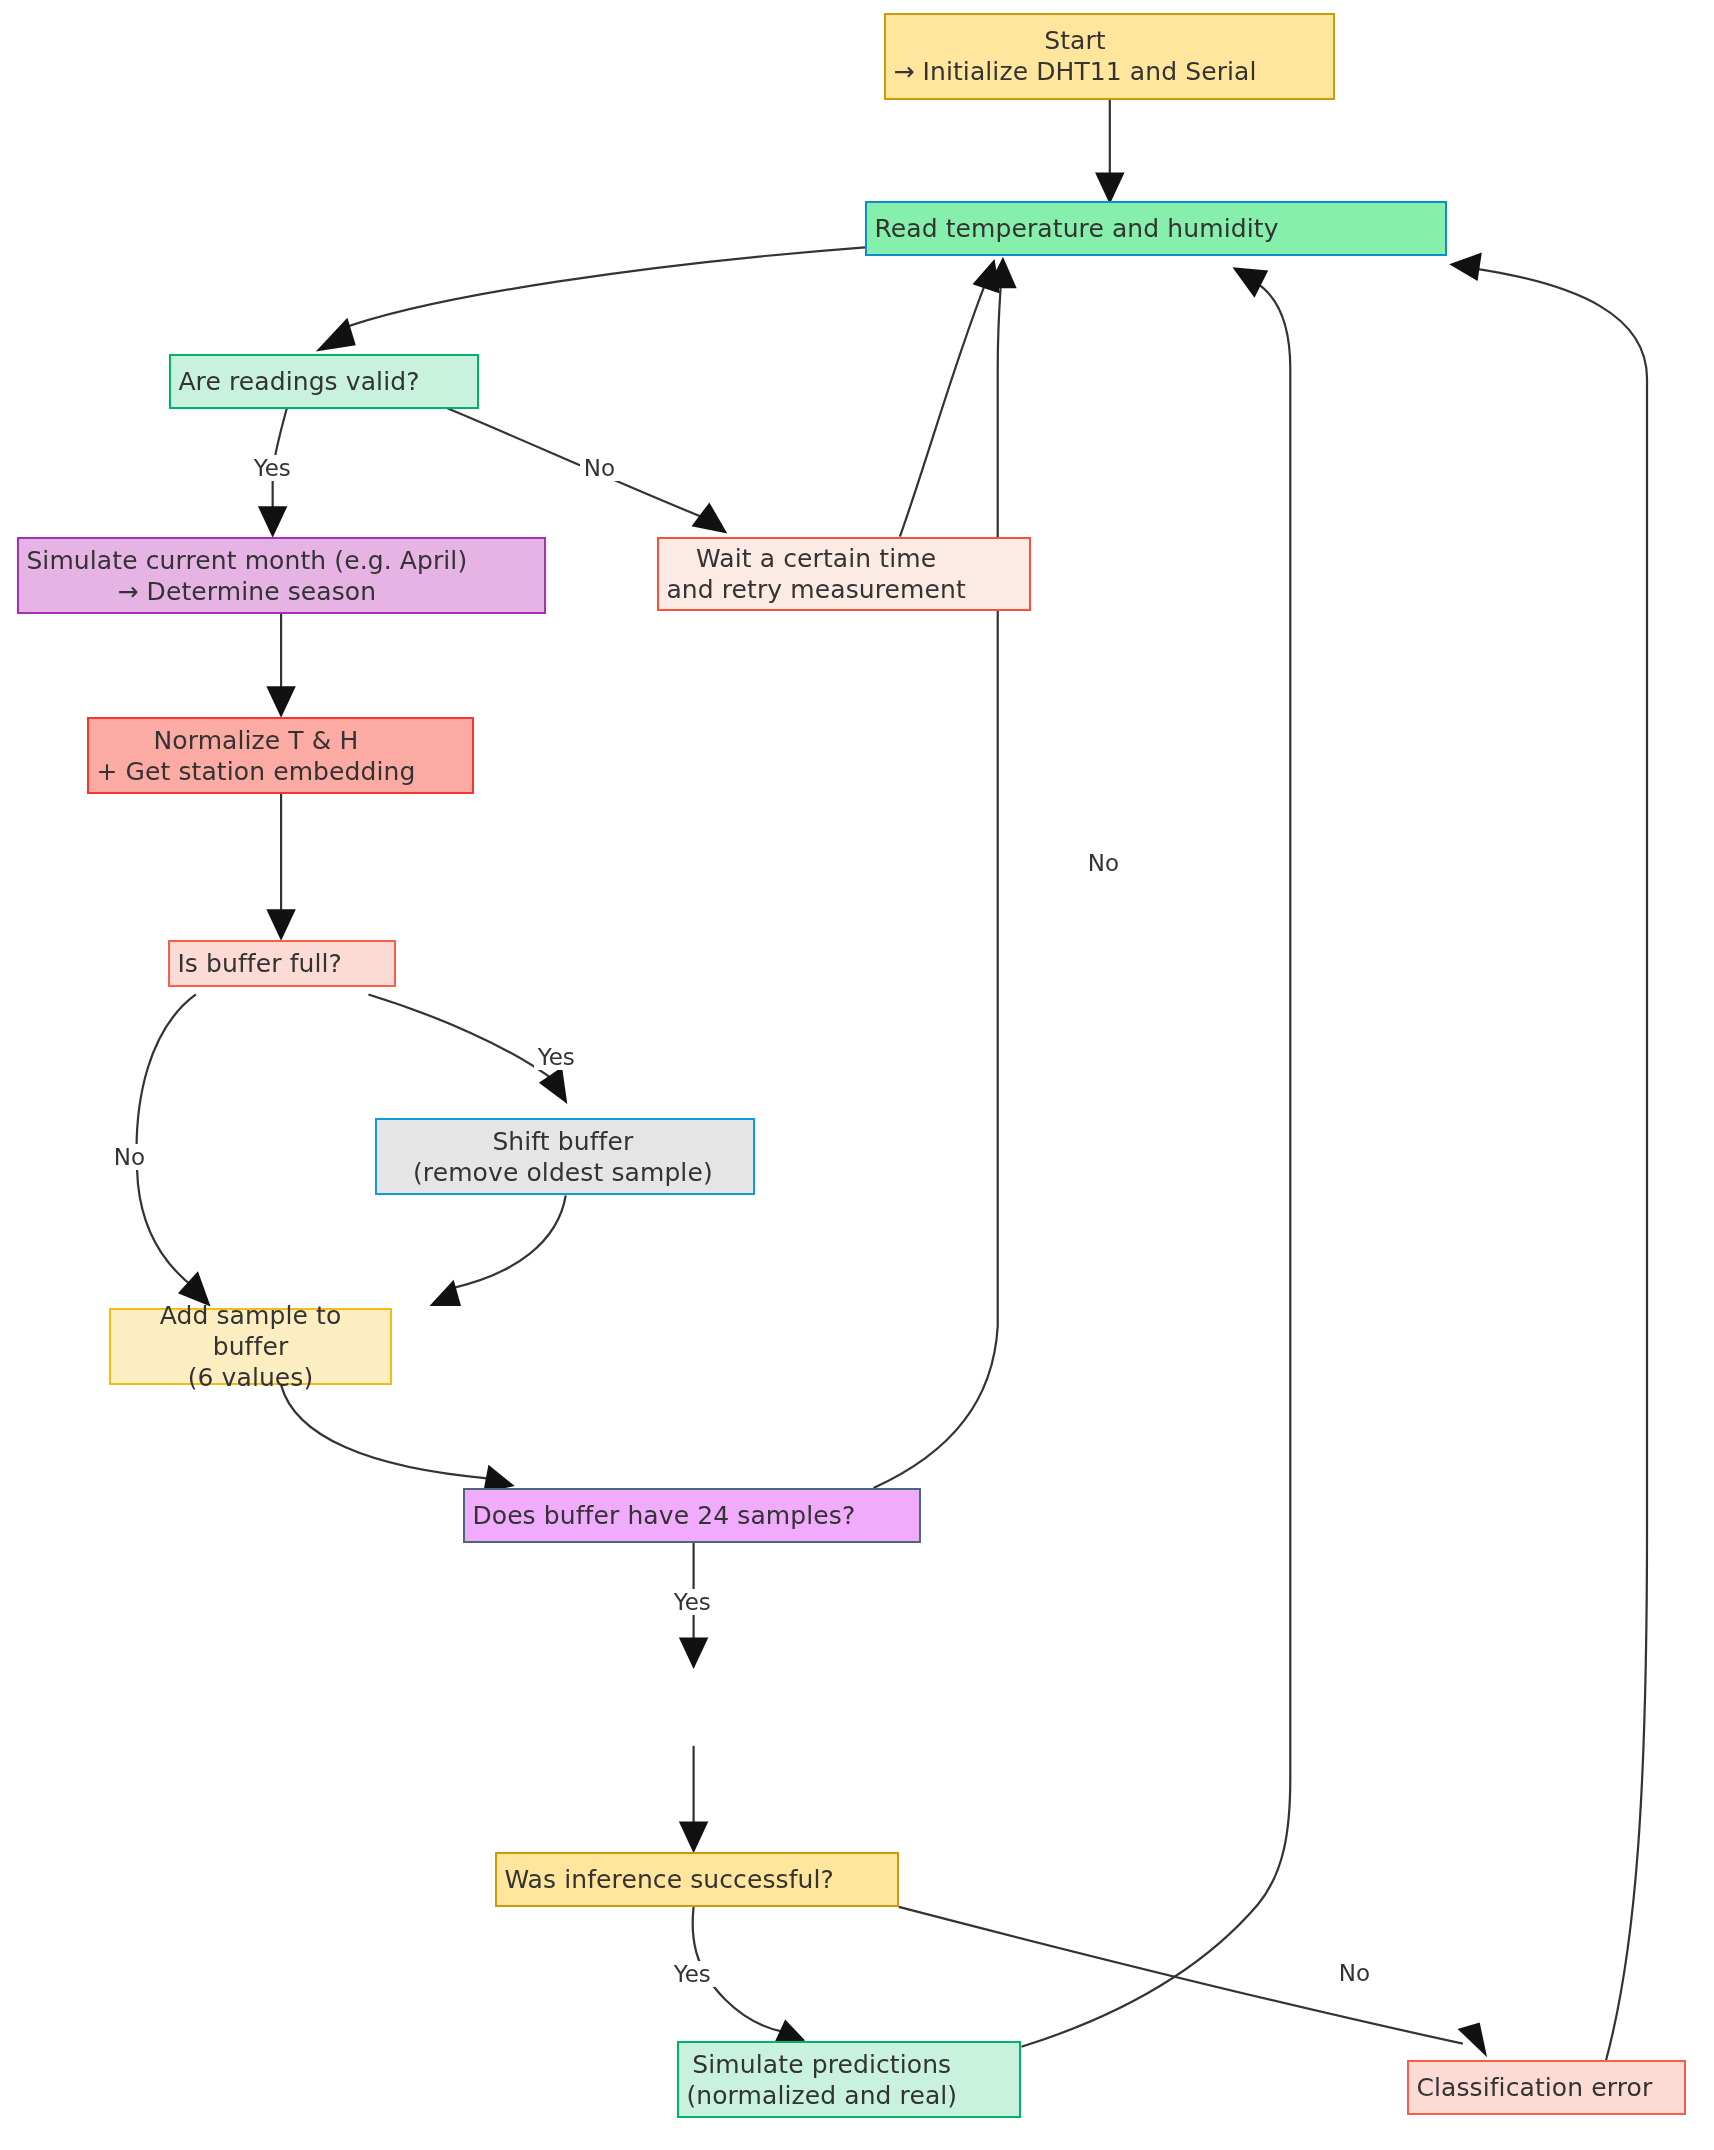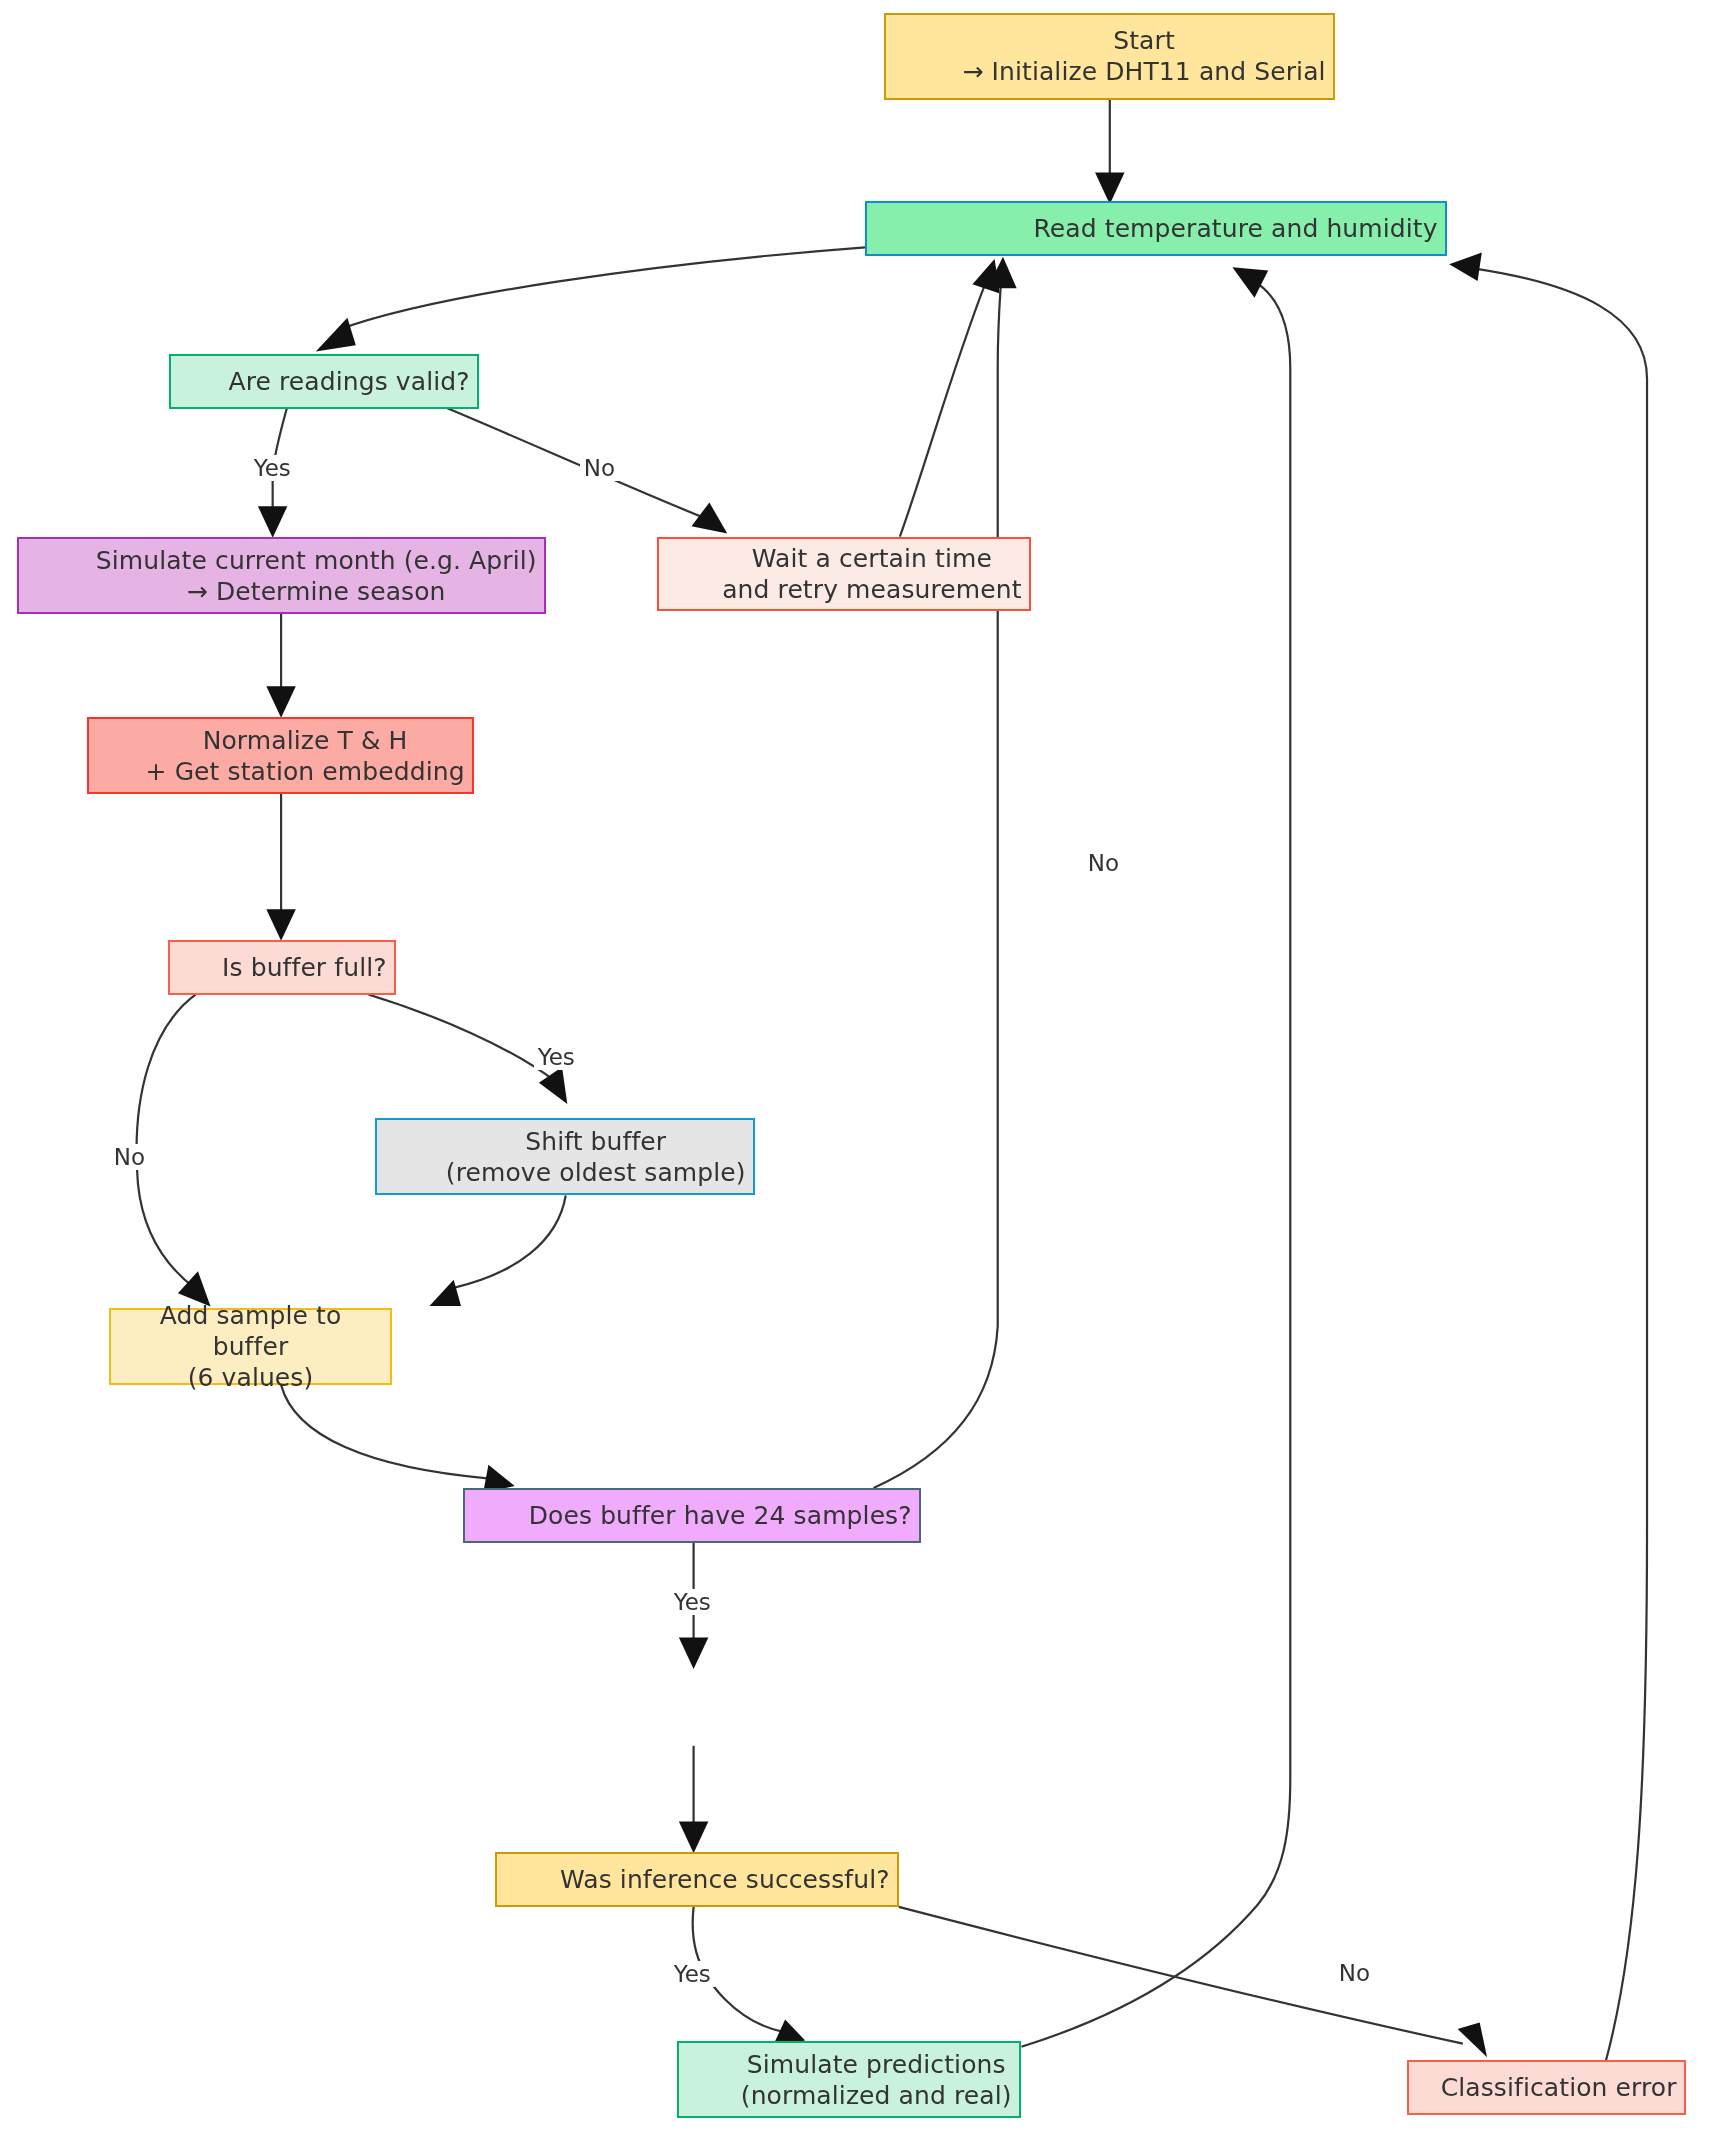--- a/index.html
+++ b/index.html
@@ -23,21 +23,21 @@
     top: 0;
     width: 1715px;
     height: 2151px;
     pointer-events: none;
   }
   .node {
     position: absolute;
     box-sizing: border-box;
     display: flex;
     align-items: center;
-    justify-content: flex-end;
+    justify-content: flex-start;
     text-align: center;
     border-style: solid;
     font-size: 25px;
     line-height: 1.24;
     color: #333333;
     letter-spacing: 0.1px;
     white-space: pre-line;
     padding: 2.1px 7.4px;
   }
   .edge-label {
@@ -142,21 +142,21 @@
   <div class="node" style="left:17px; top:537px; width:529px; height:77px; background:#e5b4e4; border-color:#a630b5; border-width:2.6px;">
     <span>Simulate current month (e.g. April)
 → Determine season</span>
   </div>
 
   <div class="node" style="left:87px; top:717px; width:387px; height:77px; background:#fbaaa4; border-color:#f4372a; border-width:2.6px;">
     <span>Normalize T &amp; H
 + Get station embedding</span>
   </div>
 
-  <div class="node" style="left:168px; top:940px; width:228px; height:55px; background:#fcdbd5; border-color:#fb5e48; border-width:2.6px;">
+  <div class="node" style="left:168px; top:940px; width:228px; height:47px; background:#fcdbd5; border-color:#fb5e48; border-width:2.6px;">
     <span>Is buffer full?</span>
   </div>
 
   <div class="node" style="left:375px; top:1118px; width:380px; height:77px; background:#e5e5e5; border-color:#0f9ada; border-width:2.6px;padding-left:36px;">
     <span>Shift buffer
 (remove oldest sample)</span>
   </div>
 
   <div class="node" style="left:109px; top:1308px; width:283px; height:77px; background:#fdeec2; border-color:#f2bc12; border-width:2.6px;">
     <span>Add sample to buffer

